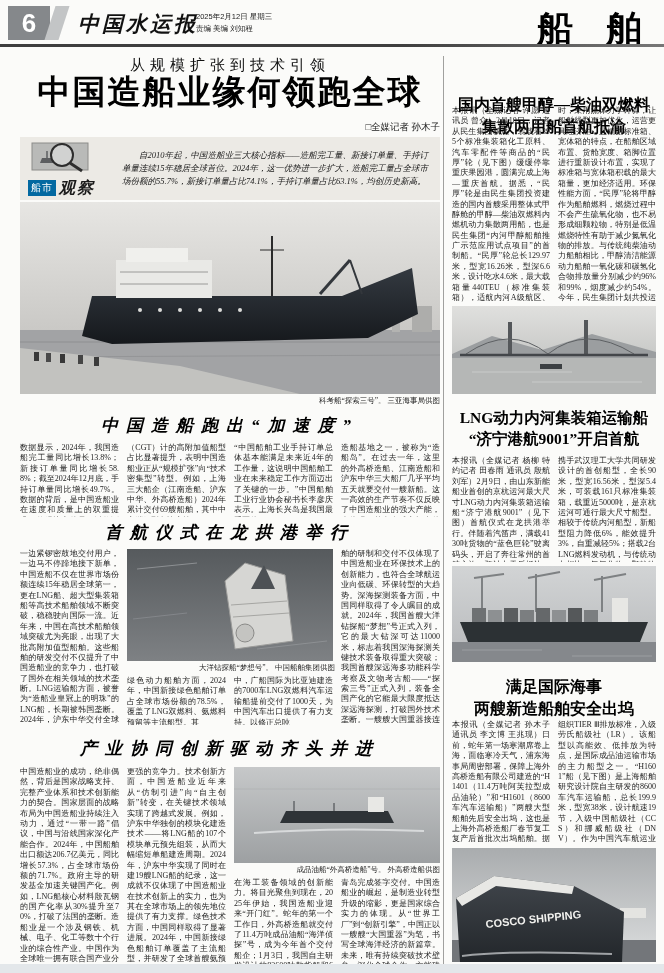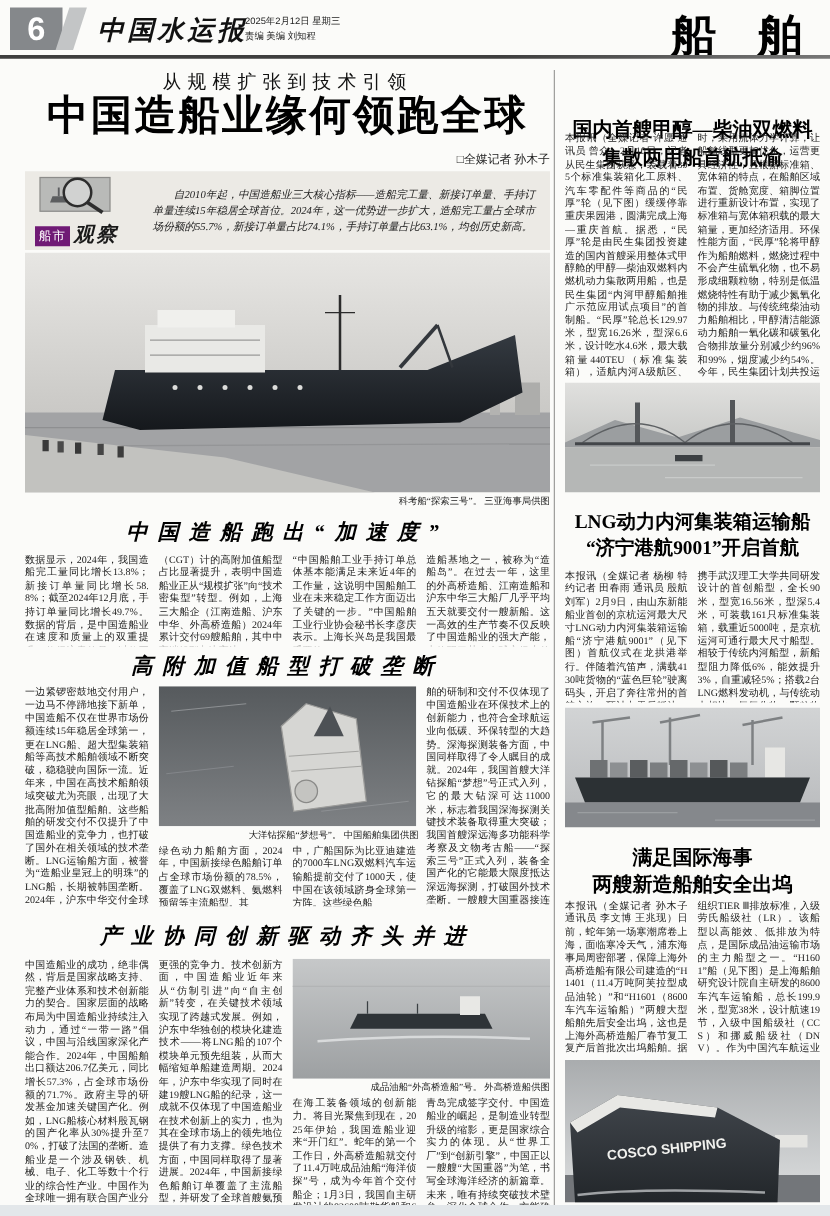--- a/index.html
+++ b/index.html
@@ -30,21 +30,21 @@
   .kicker { position:absolute; left:20px; top:56px; width:420px; text-align:center;
     font-size:15px; letter-spacing:5px; color:#111; }
   .main-title { position:absolute; left:20px; top:70px; width:420px; text-align:center;
     font-size:33px; font-weight:900; letter-spacing:2px; color:#000; }
   .byline { position:absolute; left:20px; top:121px; width:420px; text-align:right;
     font-size:9.5px; color:#222; }
   .leadbox { position:absolute; left:20px; top:137px; width:420px; height:63px;
     background:#eceae5; display:flex; align-items:center; }
   .stamp { width:98px; padding:4px 4px 2px 8px; flex:none; }
   .stamp-label { display:flex; align-items:center; gap:3px; margin-top:1px; }
-  .stamp-b { background:#701a75; color:#fff; font-size:10px; padding:1px 3px; letter-spacing:1px;
+  .stamp-b { background:#0369a1; color:#fff; font-size:10px; padding:1px 3px; letter-spacing:1px;
     font-family:Liberation Serif, serif; }
   .stamp-k { font-size:16px; font-weight:700; font-style:italic; letter-spacing:2px; }
   .lead-text { flex:1; padding:5px 12px 5px 4px; font-size:8.5px; line-height:1.5;
     font-style:italic; text-align:justify; }
   .lead-text p { text-indent:2em; word-break:break-all; }
   figure { position:absolute; }
   figure svg { display:block; }
   .cap { position:absolute; font-size:7.5px; color:#222; text-align:right; }
   .sec-head { position:absolute; width:420px; left:20px; text-align:center; font-size:17px;
     font-weight:700; font-style:italic; letter-spacing:8px; color:#000; }
@@ -150,21 +150,21 @@
     </svg>
   </figure>
   <div class="cap" style="left:20px; top:396px; width:420px;">科考船“探索三号”。 三亚海事局供图</div>
 
   <div class="sec-head" style="top:414px;">中国造船跑出“加速度”</div>
   <div class="col s1c1">数据显示，2024年，我国造船完工量同比增长13.8%；新接订单量同比增长58.8%；截至2024年12月底，手持订单量同比增长49.7%。数据的背后，是中国造船业在速度和质量上的双重提升。值得注意的是，以修正总吨</div>
   <div class="col s1c2">（CGT）计的高附加值船型占比显著提升，表明中国造船业正从“规模扩张”向“技术密集型”转型。例如，上海三大船企（江南造船、沪东中华、外高桥造船）2024年累计交付69艘船舶，其中中高端船型占比高达98%。</div>
   <div class="col s1c3">“中国船舶工业手持订单总体基本能满足未来近4年的工作量，这说明中国船舶工业在未来稳定工作方面迈出了关键的一步。”中国船舶工业行业协会秘书长李彦庆表示。上海长兴岛是我国最重要的</div>
   <div class="col s1c4">造船基地之一，被称为“造船岛”。在过去一年，这里的外高桥造船、江南造船和沪东中华三大船厂几乎平均五天就要交付一艘新船。这一高效的生产节奏不仅反映了中国造船业的强大产能，也体现了其在全球市场上的领先地位。</div>
 
-  <div class="sec-head" style="top:521px;">高附加值船型打破垄断</div>
+  <div class="sec-head" style="top:521px;">首航仪式在龙拱港举行</div>
   <div class="col s2c1">一边紧锣密鼓地交付用户，一边马不停蹄地接下新单，中国造船不仅在世界市场份额连续15年稳居全球第一，更在LNG船、超大型集装箱船等高技术船舶领域不断突破，稳稳驶向国际一流。近年来，中国在高技术船舶领域突破尤为亮眼，出现了大批高附加值型船舶。这些船舶的研发交付不仅提升了中国造船业的竞争力，也打破了国外在相关领域的技术垄断。LNG运输船方面，被誉为“造船业皇冠上的明珠”的LNG船，长期被韩国垄断。2024年，沪东中华交付全球首艘第五代大型LNG运输船，并承接卡塔尔“百船计划”中24艘超大型LNG船订单，使中国在该领域跻身全球第一方阵。</div>
   <figure style="left:127px; top:549px;">
     <svg width="206" height="112" viewBox="0 0 206 112">
       <defs>
         <linearGradient id="sea2" x1="0" y1="0" x2="0" y2="1">
           <stop offset="0" stop-color="#565a5d"></stop>
             <stop offset="1" stop-color="#7e8184"></stop>
         </linearGradient>
       </defs>
       <rect width="206" height="112" fill="url(#sea2)"></rect>
@@ -174,21 +174,21 @@
       <polygon points="118,14 158,26 166,92 108,100 98,32" fill="#d6d6d3" stroke="#9c9c9a"></polygon>
       <polygon points="124,40 148,40 137,16" fill="#4d5155"></polygon>
       <circle cx="118,86" cy="86" r="0" fill="none"></circle>
       <circle cx="118" cy="84" r="9" fill="#c4c4c1" stroke="#8a8a88"></circle>
       <line x1="104" y1="56" x2="160" y2="52" stroke="#a5a5a2"></line>
       <line x1="106" y1="68" x2="162" y2="64" stroke="#a5a5a2"></line>
     </svg>
   </figure>
   <div class="cap" style="left:129px; top:663px; width:206px;">大洋钻探船“梦想号”。 中国船舶集团供图</div>
   <div class="col s2c2">绿色动力船舶方面，2024年，中国新接绿色船舶订单占全球市场份额的78.5%，覆盖了LNG双燃料、氨燃料预留等主流船型。其</div>
-  <div class="col s2c3">中，广船国际为比亚迪建造的7000车LNG双燃料汽车运输船提前交付了1000天，使中国在该领域跻身全球第一方阵。这些绿色船</div>
+  <div class="col s2c3">中，广船国际为比亚迪建造的7000车LNG双燃料汽车运输船提前交付了1000天，为中国汽车出口提供了有力支持。以修正总吨</div>
   <div class="col s2c4">舶的研制和交付不仅体现了中国造船业在环保技术上的创新能力，也符合全球航运业向低碳、环保转型的大趋势。深海探测装备方面，中国同样取得了令人瞩目的成就。2024年，我国首艘大洋钻探船“梦想”号正式入列，它的最大钻深可达11000米，标志着我国深海探测关键技术装备取得重大突破；我国首艘深远海多功能科学考察及文物考古船——“探索三号”正式入列，装备全国产化的它能最大限度抵达深远海探测，打破国外技术垄断。一艘艘大国重器接连交付，不仅证明了我国造船业的先进制造能力，也为我国深海科学探测奠定了重要基础，更为中国的海洋科学研究和资源开发提供了有力保障。</div>
 
   <div class="sec-head" style="top:737px;">产业协同创新驱动齐头并进</div>
   <div class="col s3c1">中国造船业的成功，绝非偶然，背后是国家战略支持、完整产业体系和技术创新能力的契合。国家层面的战略布局为中国造船业持续注入动力，通过“一带一路”倡议，中国与沿线国家深化产能合作。2024年，中国船舶出口额达206.7亿美元，同比增长57.3%，占全球市场份额的71.7%。政府主导的研发基金加速关键国产化。例如，LNG船核心材料殷瓦钢的国产化率从30%提升至70%，打破了法国的垄断。造船业是一个涉及钢铁、机械、电子、化工等数十个行业的综合性产业。中国作为全球唯一拥有联合国产业分类中全部工业门类的国家，为造船业提供了坚实的产业支撑。这种产业支撑不仅体现在产业链的完整性和协同性上，也体现在成本控制和规模效应上。资料显示，依托规模化生产和政策支持（如税收减免、融资支持），中国造船综合成本较日韩低10%—20%。这一成本优势使中国造船业在全球市场上具有</div>
   <div class="col s3c2">更强的竞争力。技术创新方面，中国造船业近年来从“仿制引进”向“自主创新”转变，在关键技术领域实现了跨越式发展。例如，沪东中华独创的模块化建造技术——将LNG船的107个模块单元预先组装，从而大幅缩短单船建造周期。2024年，沪东中华实现了同时在建19艘LNG船的纪录，这一成就不仅体现了中国造船业在技术创新上的实力，也为其在全球市场上的领先地位提供了有力支撑。绿色技术方面，中国同样取得了显著进展。2024年，中国新接绿色船舶订单覆盖了主流船型，并研发了全球首艘氨预留散货船等低碳航运装备。这些创新不仅引领了全球航运业的低碳潮流，也为中国造船业在全球市场上的竞争力注入了新的活力。此外，我国还注重高端海工装备的研制，今年1月16日在南通交付的150米“二航长青”打桩船就采用了全球最大的推力油缸（5000吨）与厘米级深海定位系统。这一高端海工装备的交付体现了中国</div>
   <figure style="left:234px; top:767px;">
     <svg width="206" height="96" viewBox="0 0 206 96">
       <defs>
         <linearGradient id="sea3" x1="0" y1="0" x2="0" y2="1">
           <stop offset="0" stop-color="#c6c8c9"></stop>

